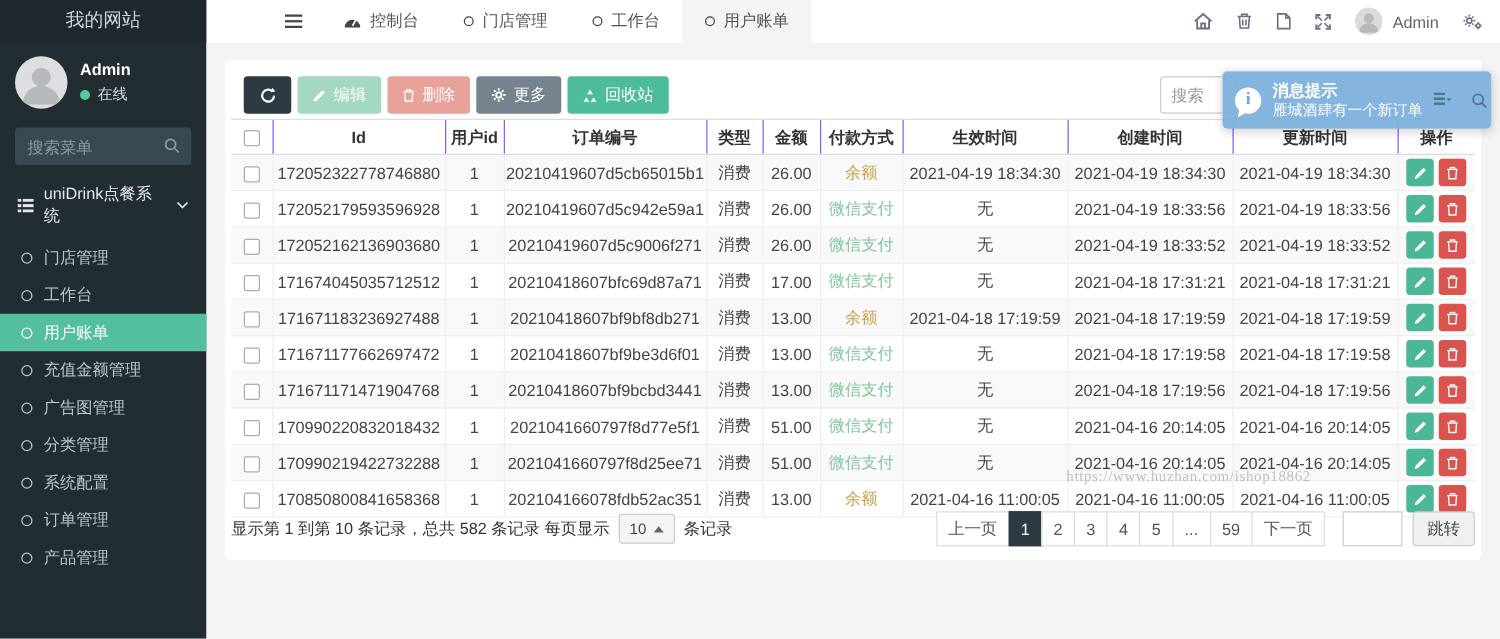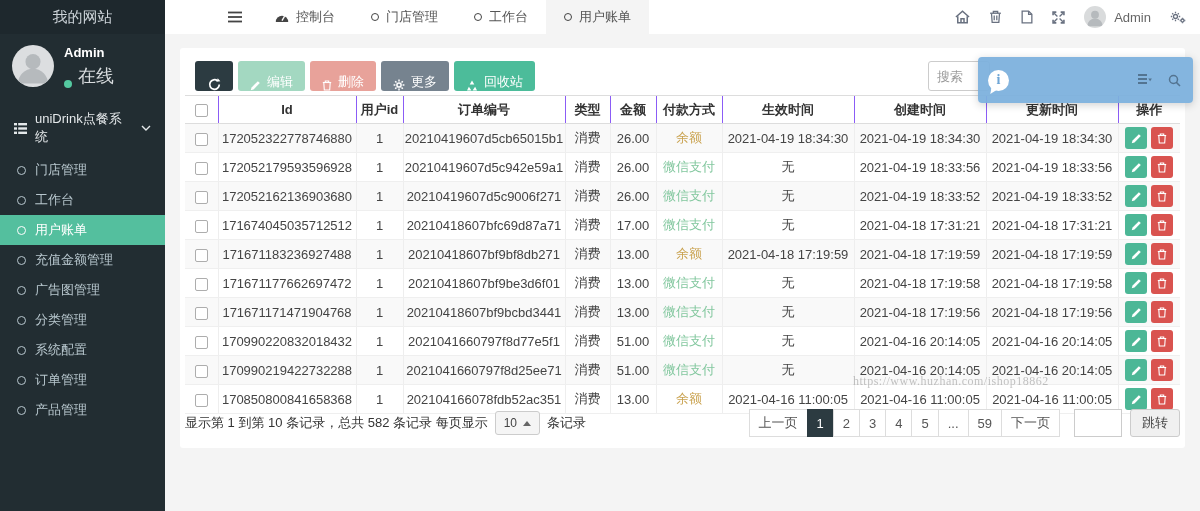--- a/index.html
+++ b/index.html
@@ -7,21 +7,21 @@
   body { position:relative; font-family:"Liberation Sans","DejaVu Sans",sans-serif; background:#f4f4f4; color:#444; }
   svg { display:block; }
 
   
   .sidebar { position:absolute; left:0; top:0; width:165px; height:511px; background:#222d32; z-index:10; }
   .logo { height:34px; line-height:34px; text-align:center; color:#ccd3d8; font-size:15px; background:#1e282d; }
   .user-panel { display:flex; align-items:center; gap:10px; padding:10px 10px 8px 12px; height:62px; }
   .avatar-lg { width:42px; height:42px; border-radius:50%; background:#dcdee0; overflow:hidden; flex:none; }
   .user-meta { display:flex; flex-direction:column; gap:4px; }
   .user-name { color:#fff; font-size:13px; font-weight:bold; }
-  .user-status { display:flex; align-items:flex-end; gap:6px; color:#d8dcde; font-size:18px; }
+  .user-status { display:flex; align-items:center; gap:6px; color:#d8dcde; font-size:12px; }
   .status-dot { width:8px; height:8px; border-radius:50%; background:#54c9a0; }
   .sidebar-search { position:relative; margin:6px 12px 0 12px; }
   .sidebar-search input { width:100%; height:30px; background:#384950; border:0; border-radius:3px; color:#ccc; font-size:13px; padding:0 28px 0 10px; outline:none; font-family:inherit; }
   .sidebar-search input::placeholder { color:#8f9ba1; }
   .sidebar-search .mag { position:absolute; right:9px; top:8px; color:#8f9ba1; }
   .menu-group { display:flex; align-items:center; gap:8px; padding:14px 14px 9px 14px; color:#e4e8ea; font-size:13px; cursor:pointer; }
   .menu-group .grow { flex:1; }
   .menu { list-style:none; }
   .menu-item { height:30px; display:flex; align-items:center; gap:9px; padding-left:17px; color:#b8c7ce; font-size:13px; cursor:pointer; }
   .menu-item.active { background:#54bf9e; color:#fff; }
@@ -37,21 +37,21 @@
   .nav-ico { cursor:pointer; color:#697180; }
   .nav-user { display:flex; align-items:center; gap:8px; cursor:pointer; }
   .avatar-sm { width:22px; height:22px; border-radius:50%; background:#d9dbdc; overflow:hidden; }
   .nav-user-name { font-size:13px; color:#666; }
 
   
   .content { position:absolute; left:165px; top:34px; width:1035px; height:477px; background:#f4f4f4; }
   .panel { position:absolute; left:15px; top:14px; width:1005px; height:400px; background:#fff; border-radius:3px; }
 
   .toolbar { position:absolute; left:15px; top:13px; display:flex; gap:5px; }
-  .btn { height:30px; border:0; border-radius:3px; color:#fff; font-size:13px; display:flex; align-items:flex-end; gap:6px; padding:0 12px; cursor:pointer; font-family:inherit; }
+  .btn { height:30px; border:0; border-radius:3px; color:#fff; font-size:13px; display:flex; align-items:center; gap:6px; padding:0 12px; cursor:pointer; font-family:inherit; }
   .btn-refresh { background:#2c3b41; width:38px; justify-content:center; padding:0; }
   .btn-edit { background:#a3d8c1; }
   .btn-delete { background:#e8a29a; }
   .btn-more { background:#76838f; }
   .btn-recycle { background:#4cbc9a; }
   .toolbar-search { position:absolute; left:748px; top:13px; width:62px; height:30px; border:1px solid #ccc; border-radius:3px; font-size:13px; color:#555; padding:0 8px; outline:none; font-family:inherit; }
   .toolbar-search::placeholder { color:#999; }
 
   
   table.grid { position:absolute; left:5px; top:47px; width:995px; border-collapse:collapse; table-layout:fixed; font-size:13px; color:#444; }
@@ -98,20 +98,29 @@
           <path d="M3.5 22a8.5 8.5 0 0 1 17 0z" fill="#b6babd"></path>
         </svg>
     </div>
     <div class="user-meta">
       <span class="user-name">Admin</span>
       <span class="user-status">
         <span class="status-dot"></span>
         <span>在线</span>
       </span>
     </div>
+  </div>
+  <div class="sidebar-search">
+    <input type="text" placeholder="搜索菜单" style="">
+    <span class="mag">
+      <svg viewBox="0 0 13 13" width="13" height="13" fill="none" stroke="currentColor" stroke-width="1.4">
+          <circle cx="5.5" cy="5.5" r="4"></circle>
+          <path d="M8.6 8.6L12 12"></path>
+        </svg>
+    </span>
   </div>
   <div class="menu-group">
     <span>
       <svg viewBox="0 0 13 11" width="13" height="11" fill="currentColor">
           <rect width="3" height="2.4"></rect>
           <rect x="4.2" width="8.8" height="2.4"></rect>
           <rect y="4.3" width="3" height="2.4"></rect>
           <rect x="4.2" y="4.3" width="8.8" height="2.4"></rect>
           <rect y="8.6" width="3" height="2.4"></rect>
           <rect x="4.2" y="8.6" width="8.8" height="2.4"></rect>
@@ -625,20 +634,24 @@
           <button class="page-btn">59</button>
           <button class="page-btn">下一页</button>
         </div>
       <input type="text" class="jump-input" style="">
       <button class="jump-btn">跳转</button>
     </div>
   </section>
 
   <div class="toast">
     <span class="toast-icon">i</span>
+    <span class="toast-text">
+      <span class="toast-title">消息提示</span>
+      <span class="toast-msg">雁城酒肆有一个新订单</span>
+    </span>
     <span class="toast-ghosts">
       <span>
         <svg viewBox="0 0 14 12" width="14" height="12" fill="currentColor">
             <rect width="9" height="2"></rect>
             <rect y="4" width="9" height="2"></rect>
             <rect y="8" width="9" height="2"></rect>
             <path d="M10.3 4.6h3.6l-1.8 2.6z"></path>
           </svg>
       </span>
       <span>

